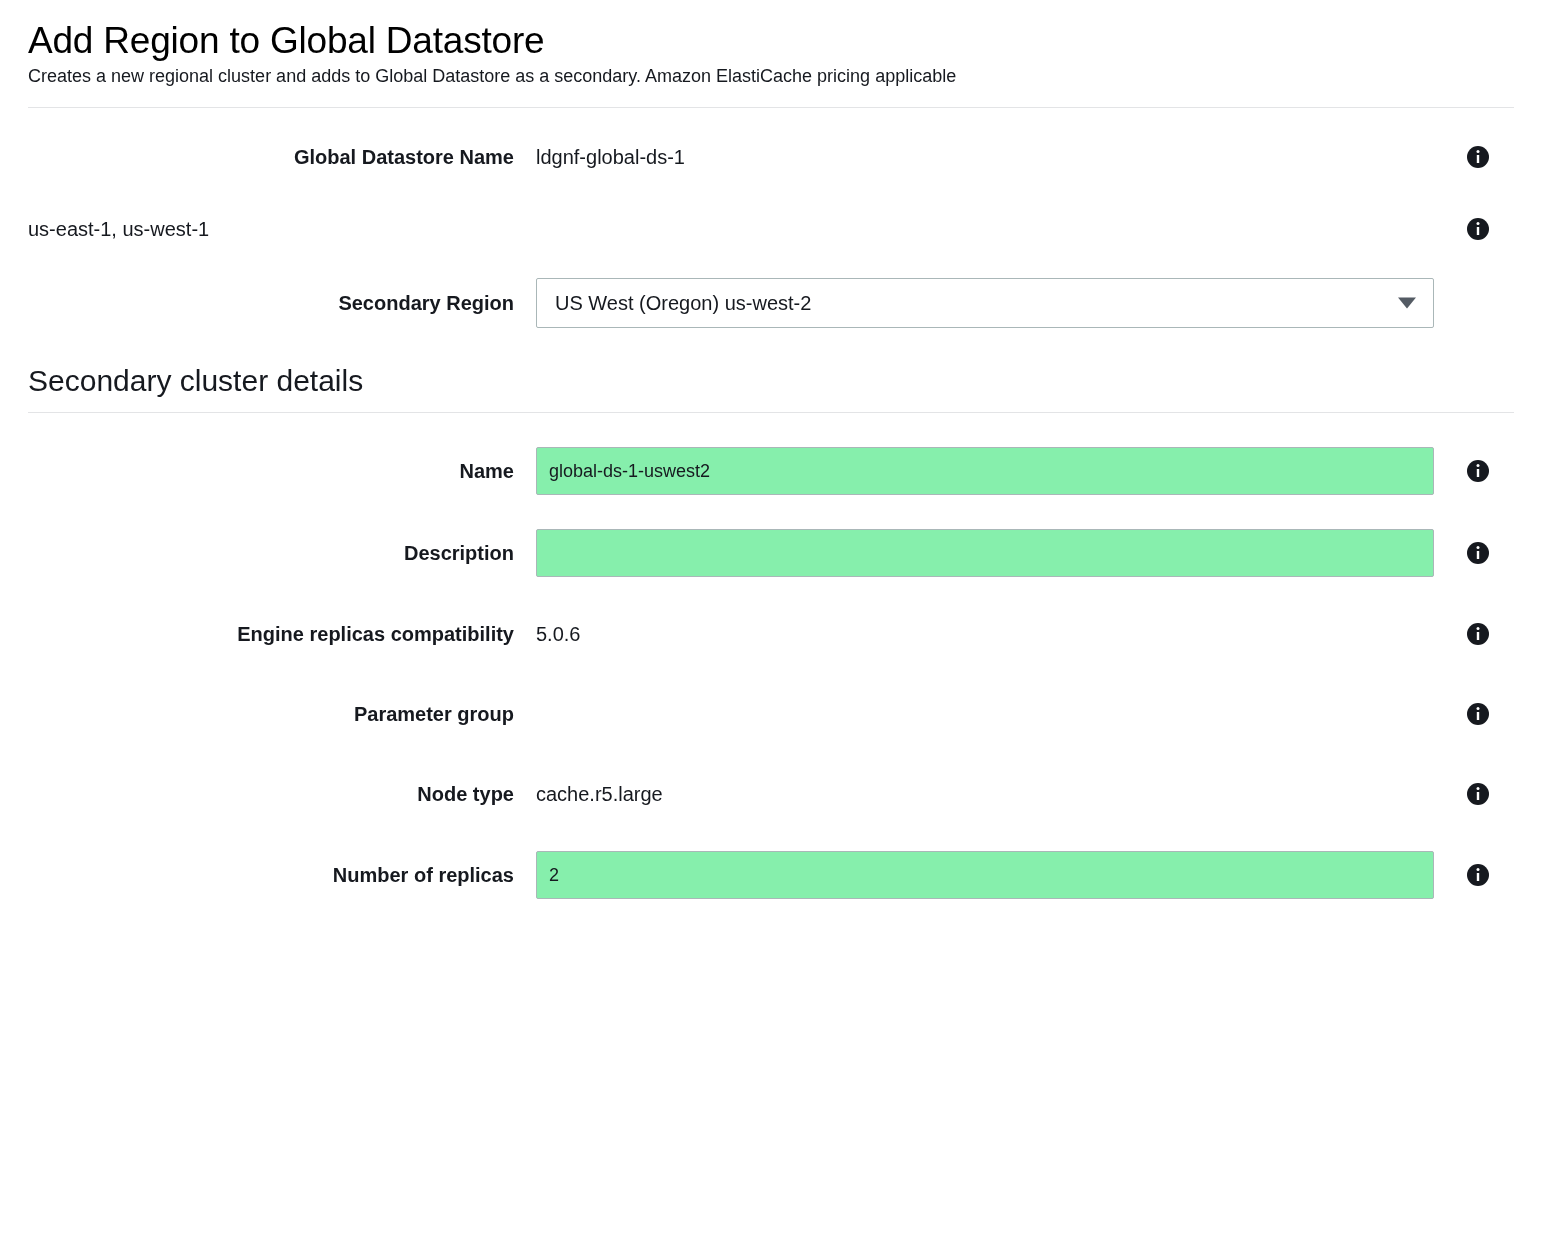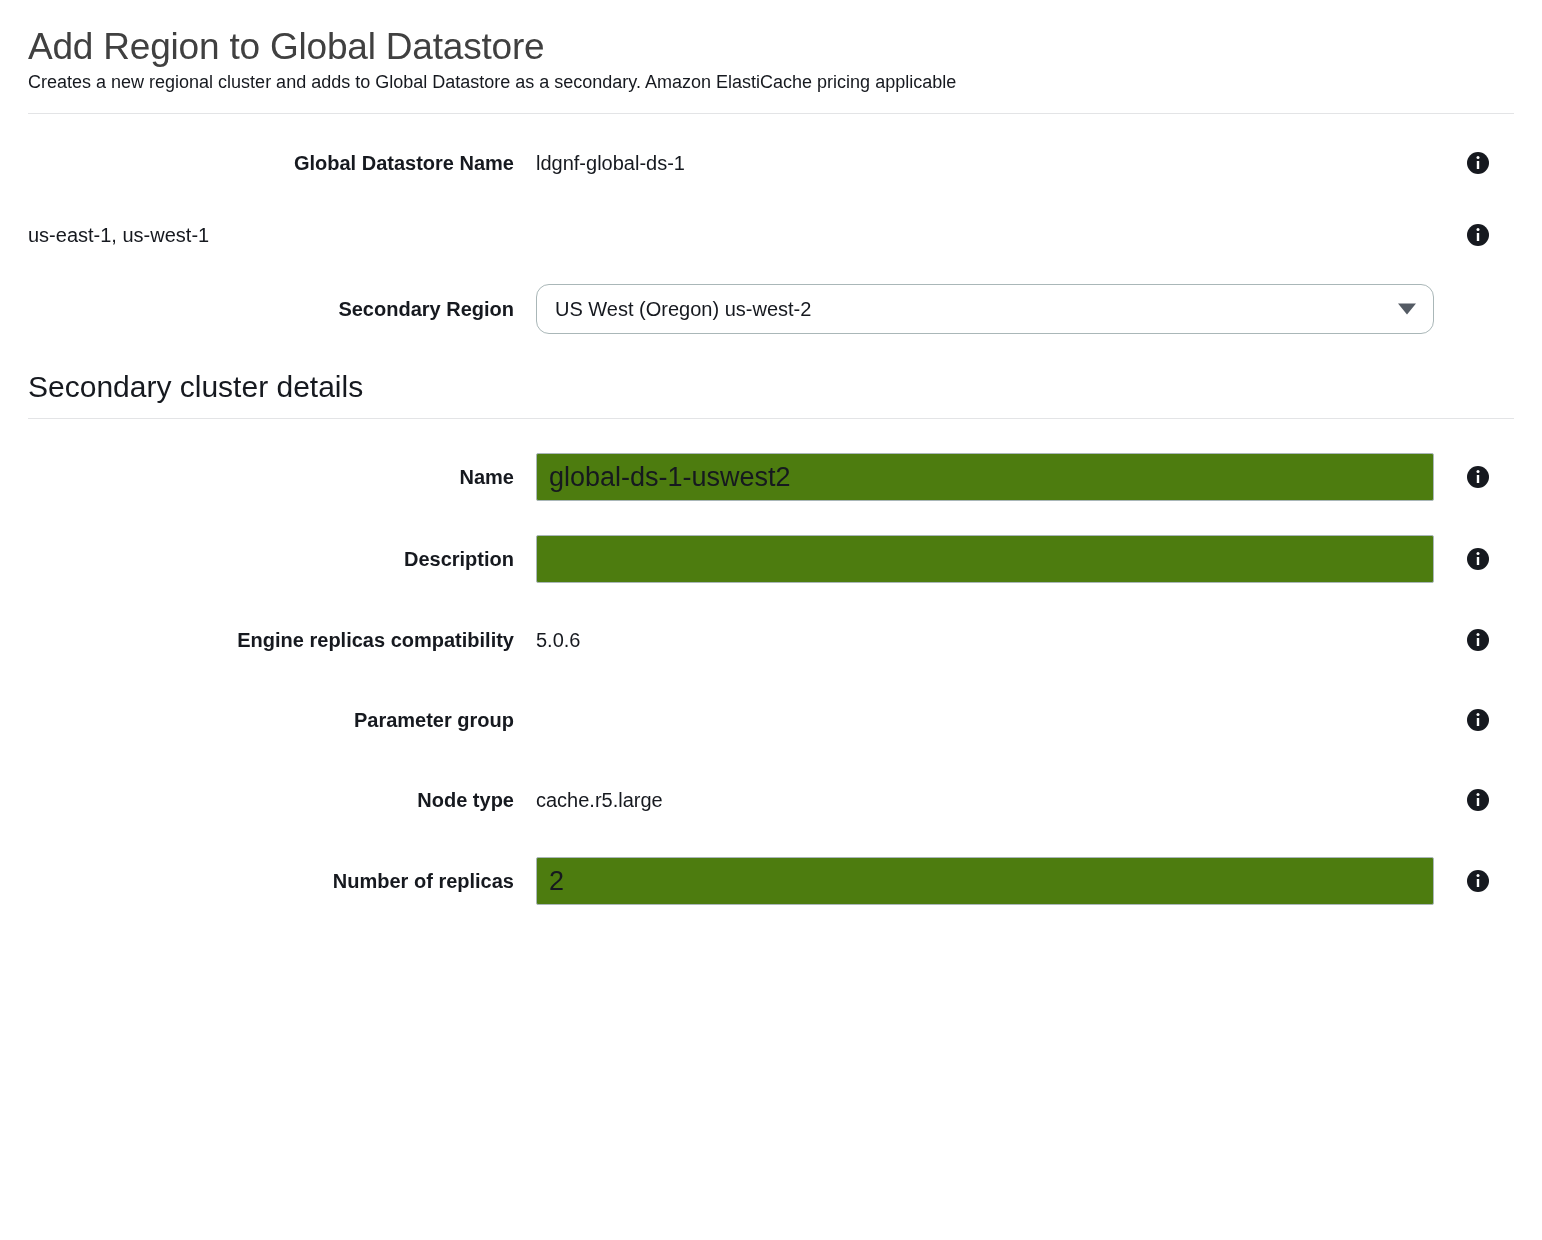--- a/index.html
+++ b/index.html
@@ -11,22 +11,22 @@
     color: #16191f;
   }
   body {
     width: 1542px;
     min-height: 1240px;
     padding: 0 28px;
   }
   .page-title {
     font-size: 37px;
     font-weight: 400;
-    color: #404040;
-    margin: 26px 0 4px 0;
+    color: #000000;
+    margin: 20px 0 4px 0;
     letter-spacing: -0.2px;
   }
   .page-subtitle {
     font-size: 18px;
     font-weight: 400;
     color: #16191f;
     margin: 0 0 20px 0;
   }
   .divider {
     height: 1px;
@@ -61,37 +61,37 @@
   .static-value {
     font-size: 20px;
     color: #16191f;
     font-weight: 400;
   }
   .text-input {
     width: 922px;
     height: 48px;
     border: 1px solid #aab7b8;
     border-radius: 2px;
-    background: #4d7c0f;
-    font-size: 27px;
+    background: #86efac;
+    font-size: 18px;
     color: #16191f;
     padding: 0 12px;
     font-family: "Liberation Sans", sans-serif;
     outline: none;
   }
   .select-wrap {
     position: relative;
     width: 922px;
     height: 50px;
   }
   .select-box {
     width: 100%;
     height: 100%;
     border: 1px solid #aab7b8;
-    border-radius: 13px;
+    border-radius: 2px;
     background: #ffffff;
     display: flex;
     align-items: center;
     padding: 0 44px 0 18px;
     font-size: 20px;
     color: #16191f;
     cursor: pointer;
   }
   .caret {
     position: absolute;

